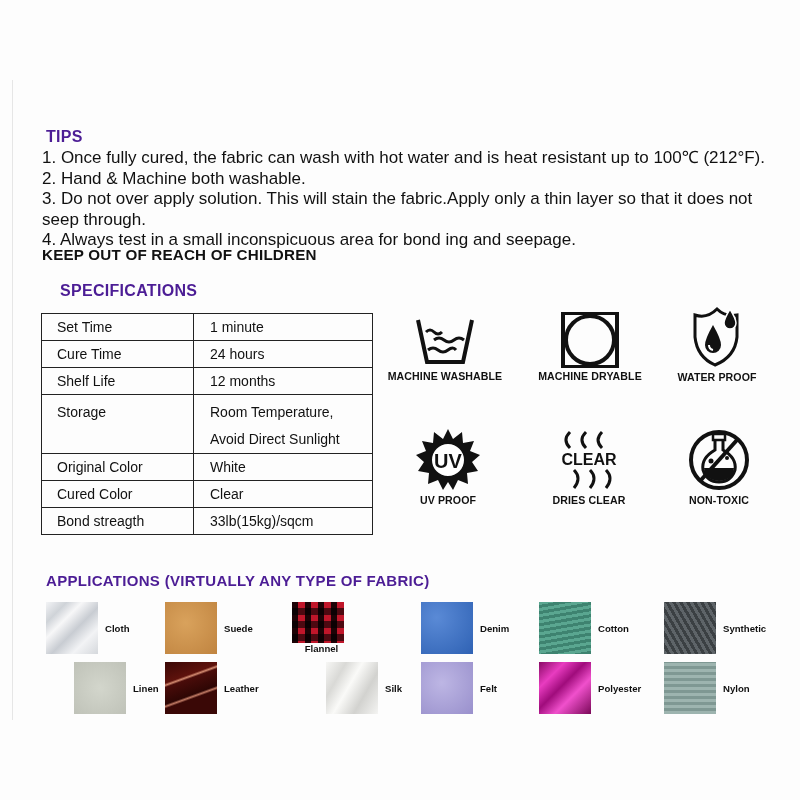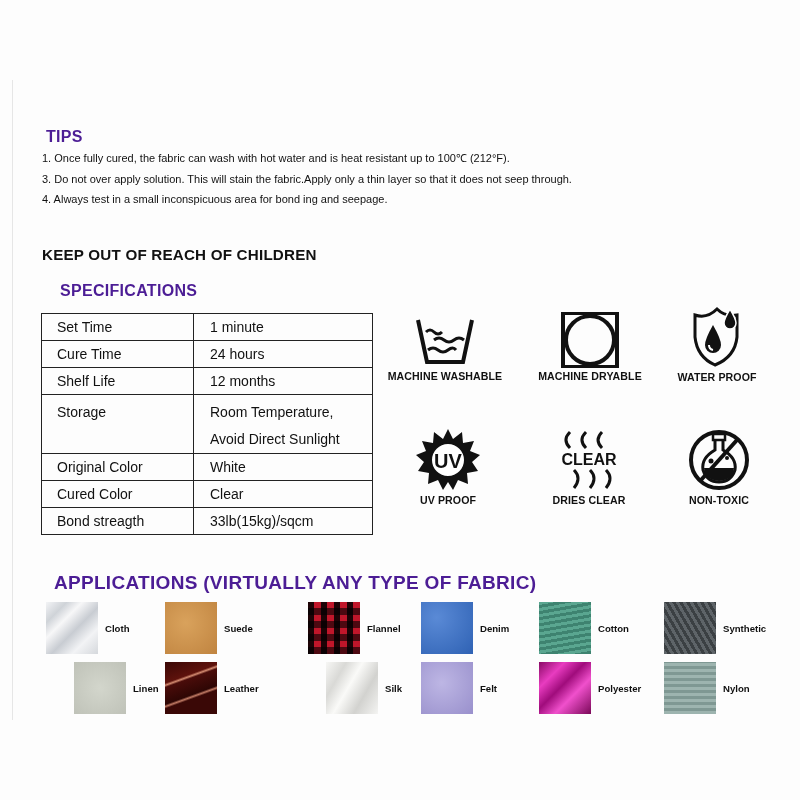--- a/index.html
+++ b/index.html
@@ -3,45 +3,46 @@
 <meta charset="utf-8">
 <style>
   html, body { margin:0; padding:0; }
   body {
     width:800px; height:800px; background:#fdfdfd; position:relative; overflow:hidden;
     font-family:"Liberation Sans", sans-serif; color:#111;
   }
   .frame { position:absolute; left:12px; top:80px; width:1px; height:640px; background:#e6e6e6; }
   .h-red { color:#4c1d95; font-weight:bold; font-size:16px; letter-spacing:0.3px; position:absolute; margin:4px; }
   .tips-title { left:42px; top:124px; }
-  .tips-list { position:absolute; left:42px; top:148px; width:740px; font-size:11px; line-height:20.6px; }
+  .tips-list { position:absolute; left:42px; top:148px; width:740px; font-size:17px; line-height:20.6px; }
   .tips-list div { white-space:normal; }
   .keep-out { position:absolute; left:42px; top:246px; font-weight:bold; font-size:15.2px; letter-spacing:0.2px; }
   .spec-title { left:56px; top:278px; }
   table.spec { position:absolute; left:41px; top:313px; width:332px; border-collapse:collapse; font-size:14px; }
   table.spec td { border:1.5px solid #222; padding:0 0 0 15px; height:26px; vertical-align:middle; }
   table.spec td.k { width:136px;margin-top:40px; }
   table.spec td.v { padding-left:16px; }
   table.spec tr.tall td { height:54px; vertical-align:top; padding-top:4px; line-height:27px; }
   .icon-cell { position:absolute; width:130px; text-align:center; }
   .icon-cell svg { display:block; margin:0 auto; }
   .icon-label { font-weight:bold; font-size:10.6px; letter-spacing:0.1px; margin-top:2px; white-space:nowrap; }
-  .apps-title { left:50px; top:568px; font-size:19px;text-align:center; }
+  .apps-title { left:42px; top:568px; font-size:15px;text-align:center; }
   .swatch-item { position:absolute; height:52px; display:flex; align-items:center; }
   .swatch { width:52px; height:52px; display:inline-block; }
   .swatch-label { font-weight:bold; font-size:9.6px; margin-left:7px; }
 </style>
 </head>
 <body>
 
 <div class="frame"></div>
 
 <h2 class="h-red tips-title">TIPS</h2>
 <div class="tips-list">
   <div>1. Once fully cured, the fabric can wash with hot water and is heat resistant up to 100℃ (212°F).</div>
+  <div>2. Hand &amp; Machine both washable.</div>
   <div>3. Do not over apply solution. This will stain the fabric.Apply only a thin layer so that it does not seep through.</div>
   <div>4. Always test in a small inconspicuous area for bond ing and seepage.</div>
 </div>
 <div class="keep-out">KEEP OUT OF REACH OF CHILDREN</div>
 
 <h2 class="h-red spec-title">SPECIFICATIONS</h2>
 <table class="spec">
   <tbody>
       <tr>
         <td class="k">Set Time</td>
@@ -143,21 +144,21 @@
 <h2 class="h-red apps-title">APPLICATIONS (VIRTUALLY ANY TYPE OF FABRIC)</h2>
 
 <div class="swatch-item" style="left:46px; top:602px;">
   <span class="swatch" style="background:linear-gradient(135deg,#f3f4f6 0%,#cfd3d8 20%,#f7f7f8 35%,#c8ccd2 55%,#f2f3f5 75%,#d5d8dc 100%);"></span>
   <span class="swatch-label">Cloth</span>
 </div>
 <div class="swatch-item" style="left:165px; top:602px;">
   <span class="swatch" style="background:radial-gradient(circle at 40% 40%,#d9a25c,#c08440);"></span>
   <span class="swatch-label">Suede</span>
 </div>
-<div class="swatch-item" style="left:308px; top:602px;">
+<div class="swatch-item" style="left:292px; top:602px;flex-direction:column;">
   <span class="swatch" style="background-color:#c0162a; background-image:linear-gradient(90deg,rgba(0,0,0,.85) 50%,transparent 50%),linear-gradient(0deg,rgba(0,0,0,.6) 50%,transparent 50%); background-size:13px 13px;"></span>
   <span class="swatch-label">Flannel</span>
 </div>
 <div class="swatch-item" style="left:421px; top:602px;">
   <span class="swatch" style="background:radial-gradient(circle at 30% 30%,#5a8ad6,#2f62b4);"></span>
   <span class="swatch-label">Denim</span>
 </div>
 <div class="swatch-item" style="left:539px; top:602px;">
   <span class="swatch" style="background:repeating-linear-gradient(170deg,#5aa690 0 3px,#3e8370 3px 6px);"></span>
   <span class="swatch-label">Cotton</span>

